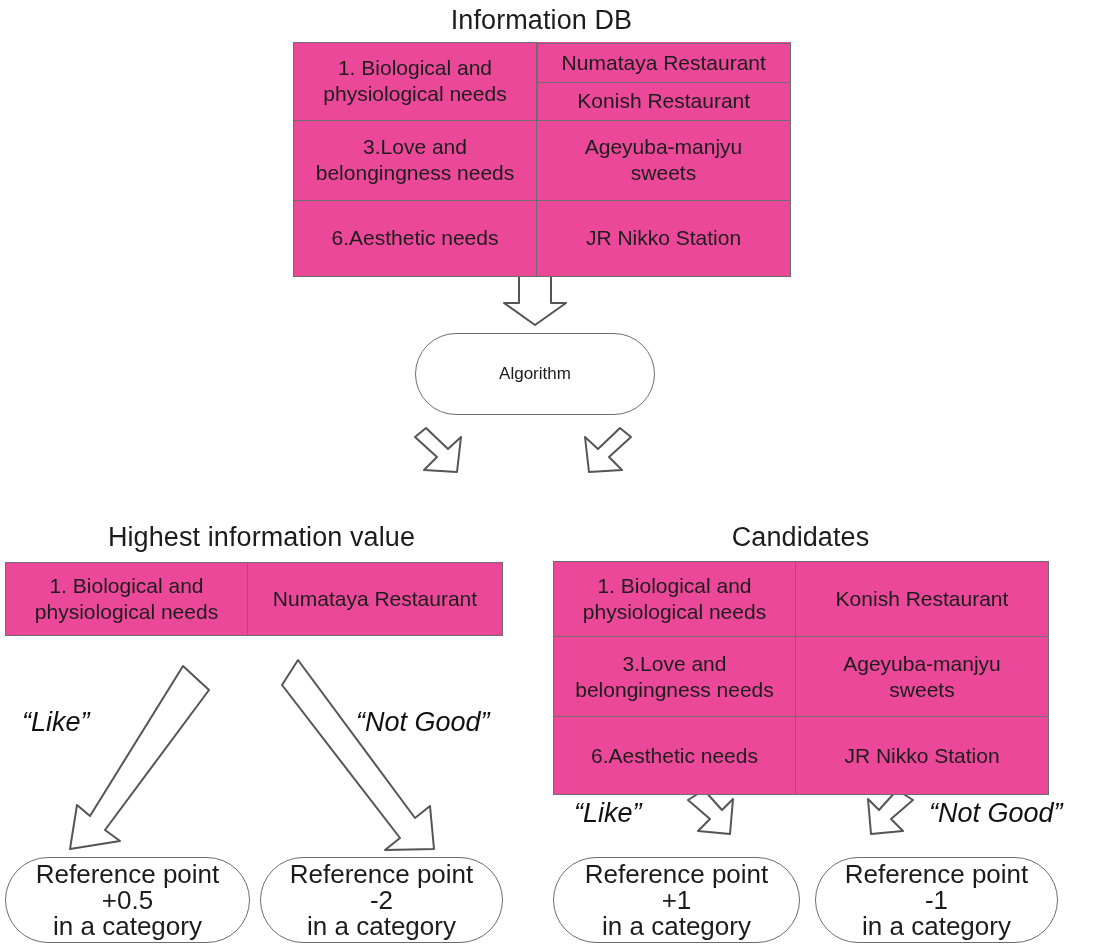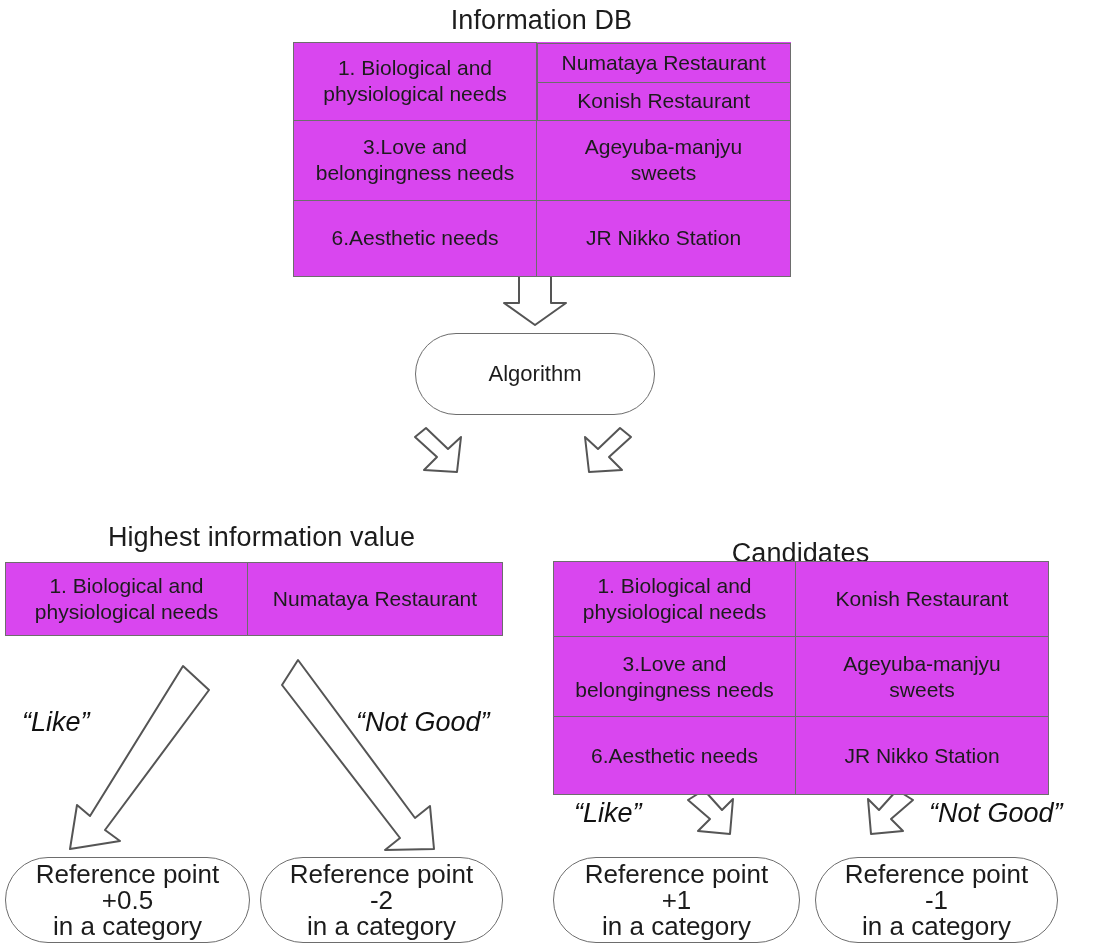--- a/index.html
+++ b/index.html
@@ -28,21 +28,21 @@
     text-align: center;
     white-space: nowrap;
     letter-spacing: 0.1px;
   }
 
   
   .db-table {
     position: absolute;
     border-collapse: collapse;
     table-layout: fixed;
-    background: #d946ef;
+    background: #ec4899;
   }
   .db-table td {
     border: 1.6px solid #6d6d6d;
     text-align: center;
     vertical-align: middle;
     font-size: 21px;
     line-height: 26px;
     color: #1c1c1c;
     padding: 2px 6px;
   }
@@ -64,21 +64,21 @@
     display: flex;
     align-items: center;
     justify-content: center;
     text-align: center;
     font-size: 26px;
     line-height: 26px;
     color: #1c1c1c;
     box-sizing: border-box;
   }
   .pill.algorithm {
-    font-size: 22px;
+    font-size: 17px;
   }
   .pill .pill-text { white-space: pre-line; }
 
   
   .quote-label {
     position: absolute;
     font-size: 27px;
     line-height: 32px;
     color: #111;
     white-space: nowrap;
@@ -189,21 +189,21 @@
 +0.5
 in a category</span>
   </div>
 
   <div class="pill" style="left:260px; top:857px; width:243px; height:86px; border-radius:43px;">
     <span class="pill-text">Reference point
 -2
 in a category</span>
   </div>
 
-  <div class="section-title" style="left:553px; top:521px; width:495px;margin-top:16px;">Candidates</div>
+  <div class="section-title" style="left:553px; top:521px; width:495px;">Candidates</div>
 
   <table class="db-table" style="left:553px; top:561px; width:495px; height:218px;">
     <colgroup>
         <col style="width:242px">
         <col style="width:253px">
       </colgroup>
     <tbody>
       <tr>
         <td style="height:70px; white-space:pre-line;">1. Biological and
 physiological needs</td>

